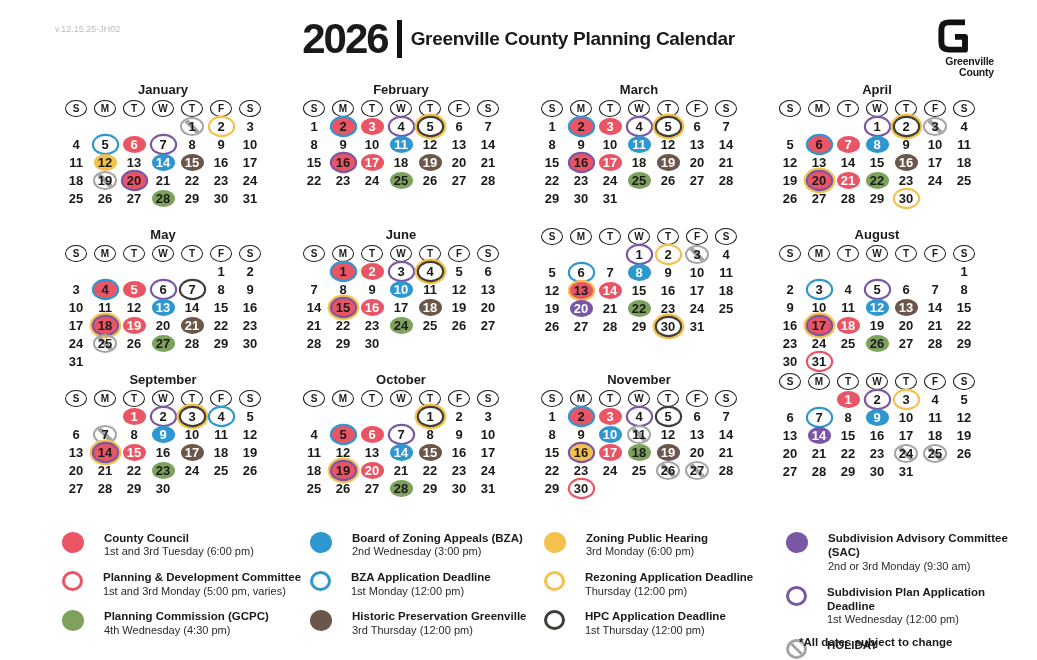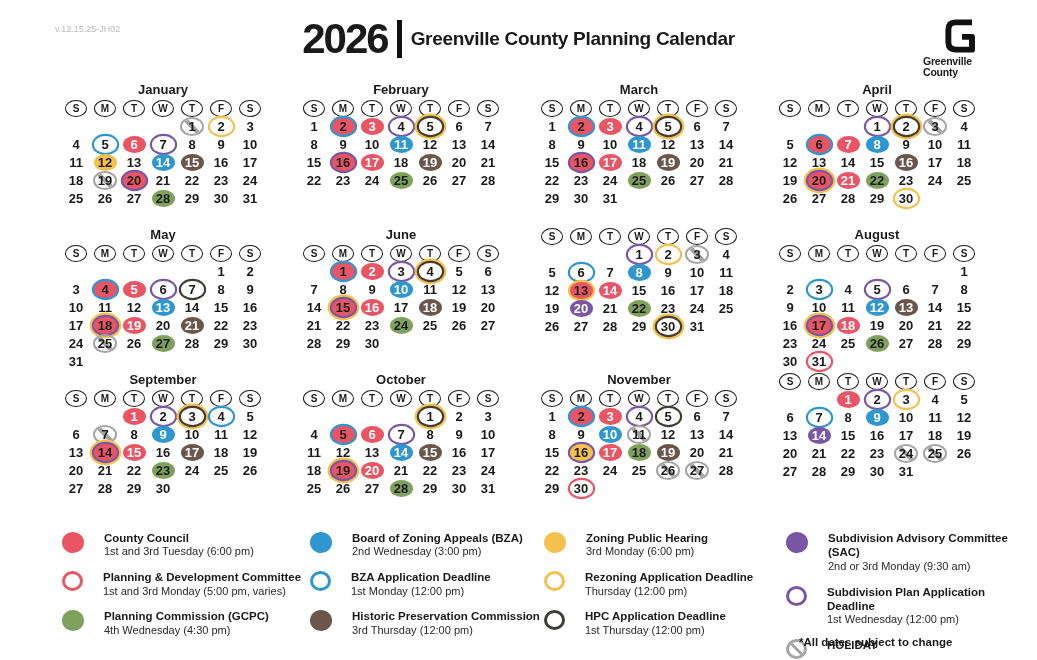--- a/index.html
+++ b/index.html
@@ -7,21 +7,21 @@
         font-family:"Liberation Sans",sans-serif;color:#1a1a1a;overflow:hidden;}
 
   .version{position:absolute;left:55px;top:24px;font-size:9px;color:#bcbcbc;}
 
   .header{position:absolute;left:0;top:18px;width:100%;display:flex;
           justify-content:center;align-items:center;gap:9px;}
   .year{font-size:42px;font-weight:bold;letter-spacing:-2px;line-height:1;}
   .vbar{width:5px;height:38px;background:#111;}
   .main-title{font-size:19px;font-weight:bold;letter-spacing:-0.3px;}
 
-  .logo{position:absolute;right:36px;top:16px;width:78px;text-align:left;}
+  .logo{position:absolute;right:43px;top:16px;width:78px;text-align:right;}
   .logo svg{width:42px;height:40px;display:block;margin:0 auto;}
   .logo-text{font-size:10.5px;font-weight:bold;line-height:1.05;letter-spacing:-0.2px;}
 
   .months{position:absolute;left:44px;top:82px;width:952px;display:grid;
           grid-template-columns:repeat(4,1fr);row-gap:3px;}
   .month{height:142px;}
   .month-title{text-align:center;font-size:13px;font-weight:bold;margin:0 0 2px 0;}
   .mgrid{display:grid;grid-template-columns:repeat(7,29px);justify-content:center;}
   .cell{height:18px;display:flex;align-items:center;justify-content:center;
         font-size:13px;font-weight:bold;}
@@ -1540,21 +1540,21 @@
         <div class="litem">
           <span class="licon ring" style="background: rgb(255, 255, 255); box-shadow: rgb(47, 151, 208) 0px 0px 0px 3px;"></span>
           <div class="ltxt">
             <div class="llabel">BZA Application Deadline</div>
             <div class="ldetail">1st Monday (12:00 pm)</div>
           </div>
         </div>
         <div class="litem">
           <span class="licon fill" style="background: rgb(106, 86, 74);"></span>
           <div class="ltxt">
-            <div class="llabel">Historic Preservation Commission</div>
+            <div class="llabel">Historic Preservation Greenville</div>
             <div class="ldetail">3rd Thursday (12:00 pm)</div>
           </div>
         </div>
       </div>
       <div>
         <div class="litem">
           <span class="licon fill" style="background: rgb(244, 193, 77);"></span>
           <div class="ltxt">
             <div class="llabel">Zoning Public Hearing</div>
             <div class="ldetail">3rd Monday (6:00 pm)</div>

